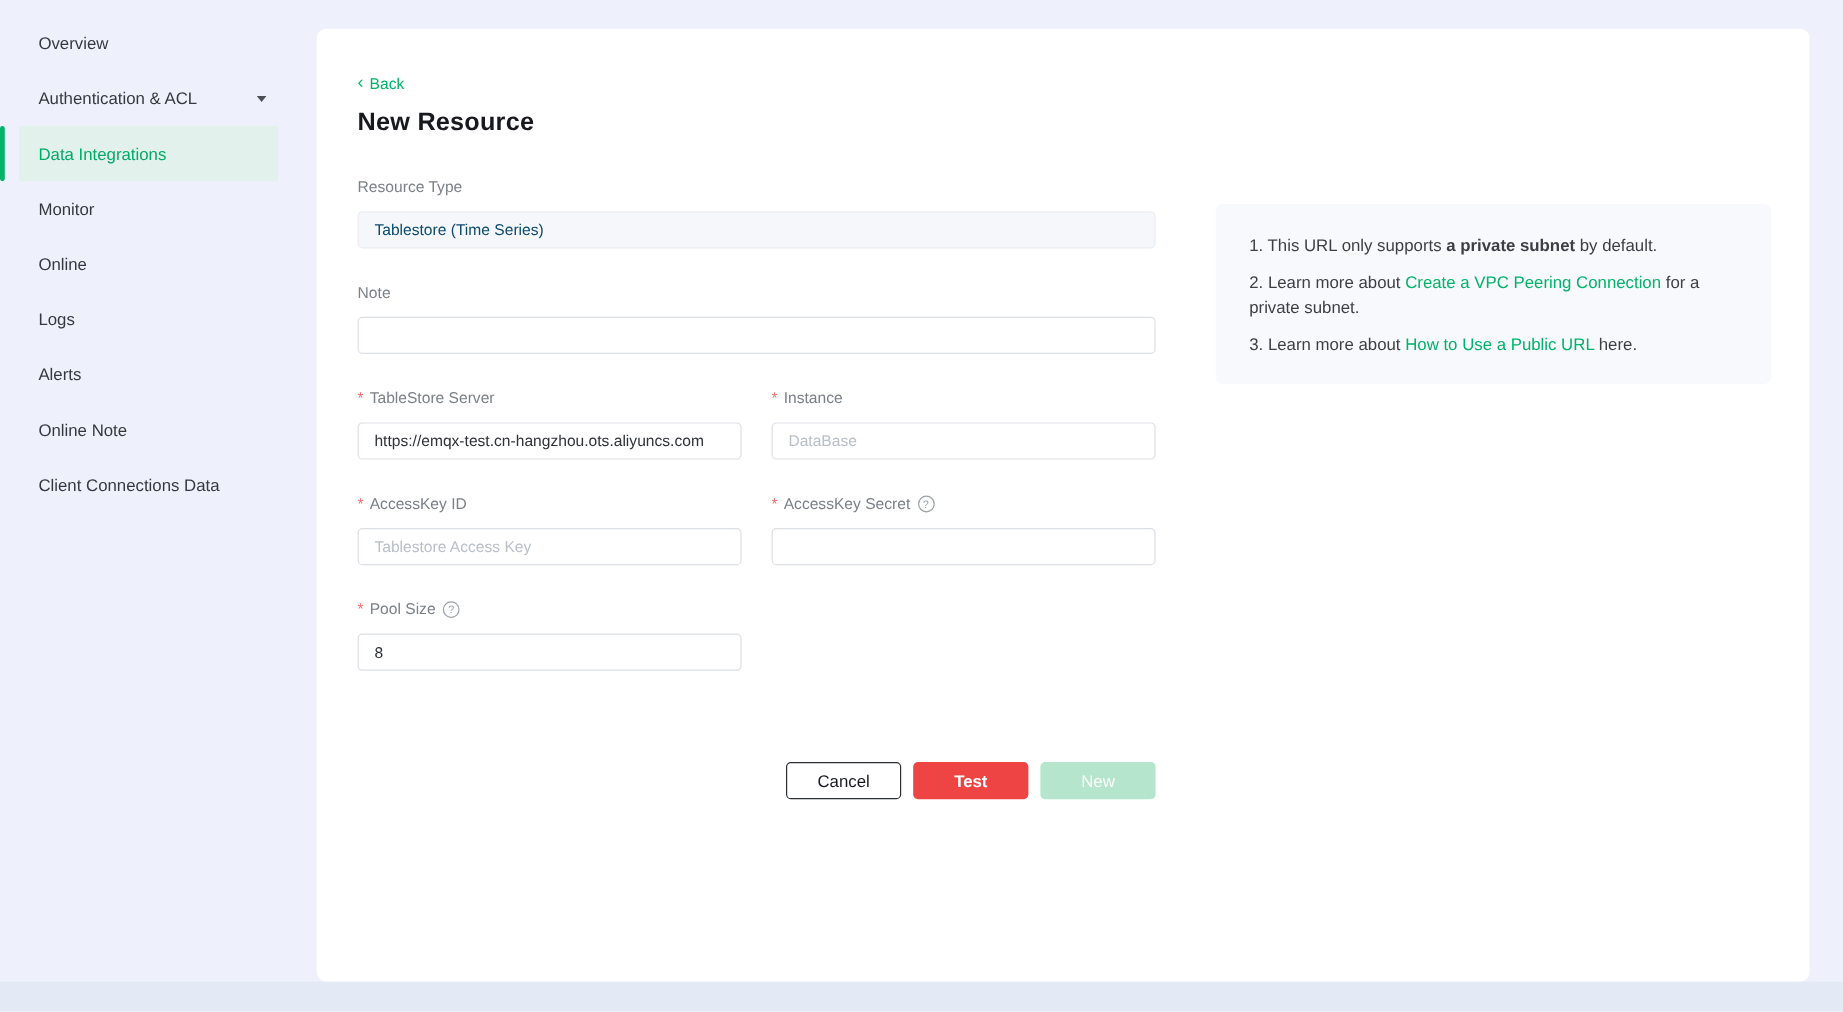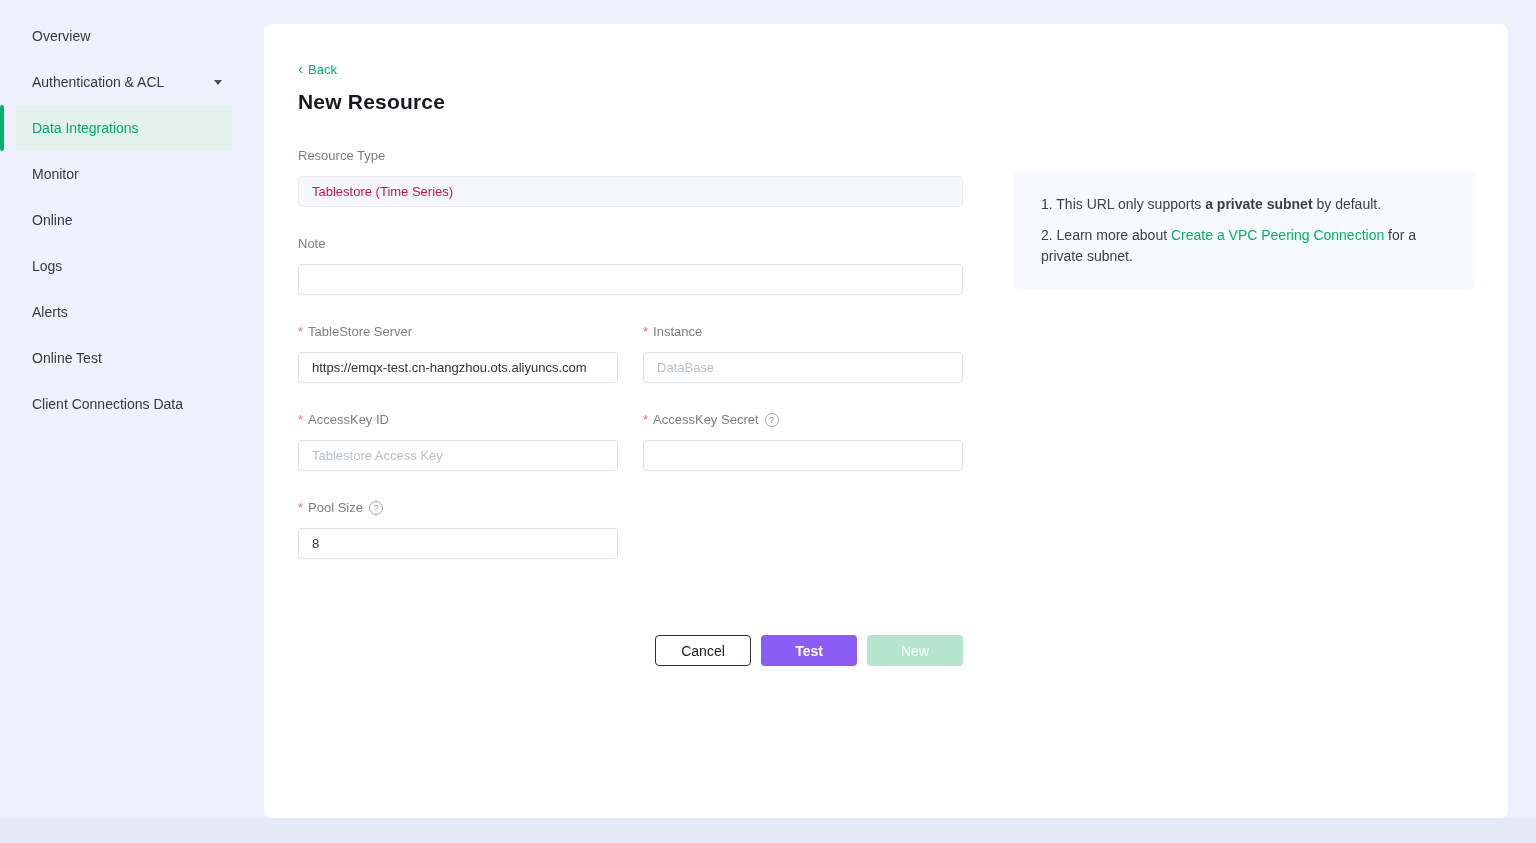--- a/index.html
+++ b/index.html
@@ -121,21 +121,21 @@
     font-size: 13px;
     color: #2f3237;
     background: #fff;
     outline: none;
     font-family: "Liberation Sans", sans-serif;
   }
   .text-input::placeholder { color: #b9bfc9; }
   .text-input:disabled {
     background: #f5f7fa;
     border-color: #e9ecf1;
-    color: #be185d;
+    color: #0c4a6e;
   }
   .row2 { display: flex; gap: 25px; }
   .col { width: 320px; }
 
   
   .btn-row {
     width: 665px;
     display: flex;
     justify-content: flex-end;
     gap: 10px;
@@ -149,21 +149,21 @@
     font-family: "Liberation Sans", sans-serif;
     cursor: pointer;
     padding: 0 3px;
   }
   .btn-cancel {
     background: #ffffff;
     border: 1px solid #2b2e33;
     color: #17191e;
   }
   .btn-test {
-    background: #8b5cf6;
+    background: #ef4444;
     border: none;
     color: #ffffff;
     font-weight: 700;
   }
   .btn-new {
     background: #b5e5cd;
     border: none;
     color: #fbfdfc;
     font-weight: 400;
     cursor: not-allowed;
@@ -209,21 +209,21 @@
       <div class="nav-item">
         <span>Online</span>
       </div>
       <div class="nav-item">
         <span>Logs</span>
       </div>
       <div class="nav-item">
         <span>Alerts</span>
       </div>
       <div class="nav-item">
-        <span>Online Test</span>
+        <span>Online Note</span>
       </div>
       <div class="nav-item">
         <span>Client Connections Data</span>
       </div>
     </nav>
 
     <div class="main">
       <div class="card">
 
         <a class="back-link">
@@ -304,18 +304,21 @@
         </div>
 
         
         <aside class="info-panel">
           <p class="info-line">
             <span>1. This URL only supports </span><span class="info-bold">a private subnet</span><span> by default.</span>
           </p>
           <p class="info-line">
             <span>2. Learn more about </span><a class="info-link">Create a VPC Peering Connection</a><span> for a private subnet.</span>
           </p>
+          <p class="info-line">
+            <span>3. Learn more about </span><a class="info-link">How to Use a Public URL</a><span> here.</span>
+          </p>
         </aside>
 
       </div>
     </div>
   </div>
 </div>
 
 </body></html>

